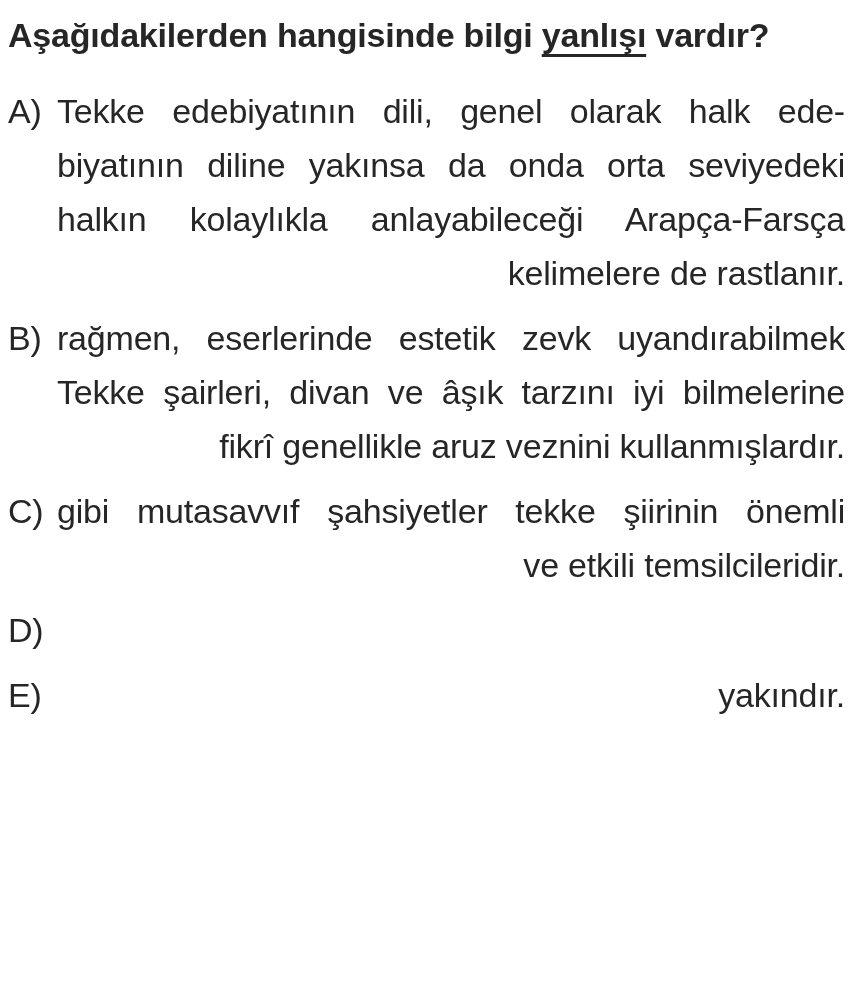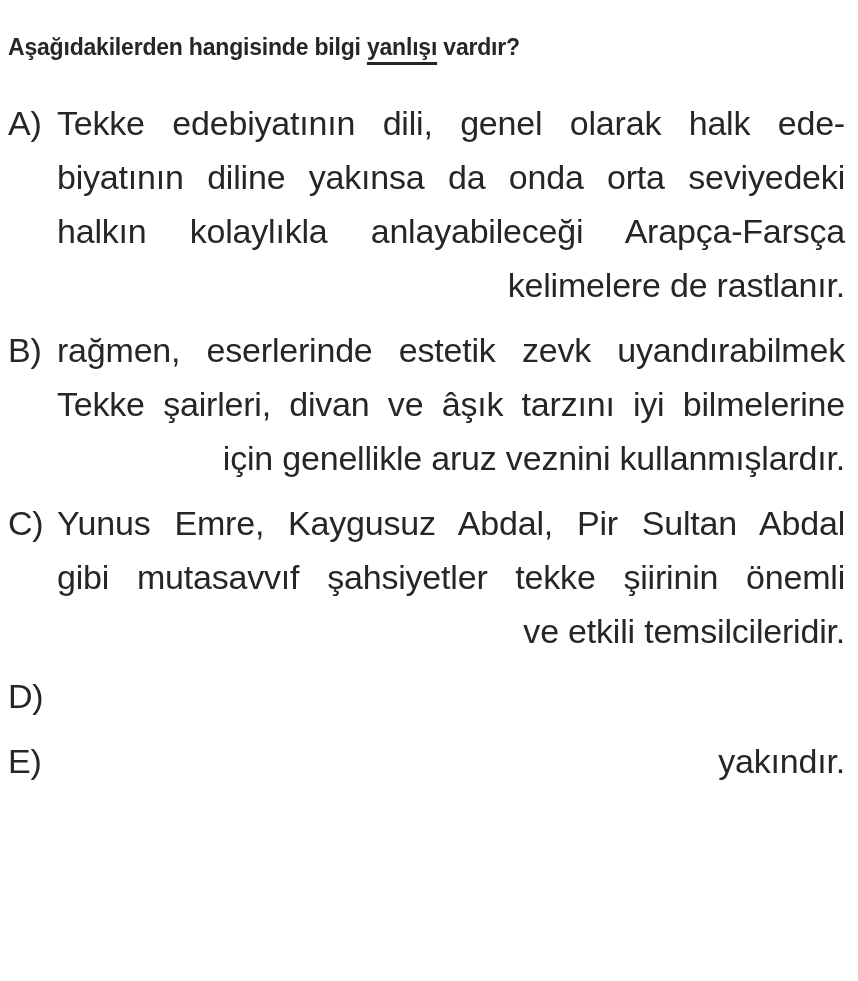--- a/index.html
+++ b/index.html
@@ -12,24 +12,24 @@
     height: 981px;
     overflow: hidden;
     font-family: "Liberation Sans", sans-serif;
     color: #262626;
     -webkit-font-smoothing: antialiased;
   }
   .page {
     padding: 12px 13px 0 8px;
   }
   .q-title {
-    font-size: 23px;
+    font-size: 34px;
     font-weight: bold;
     line-height: 46px;
-    margin: 12px 0 26px 0;
+    margin: 0 0 26px 0;
     letter-spacing: -0.2px;
     white-space: pre-wrap;
   }
   .q-title .u {
     text-decoration: underline;
     text-decoration-thickness: 3px;
     text-underline-offset: 7px;
   }
   .option {
     display: flex;
@@ -73,28 +73,27 @@
         <div class="line">halkın kolaylıkla anlayabileceği Arapça-Farsça</div>
         <div class="line last">kelimelere de rastlanır.</div>
       </div>
     </div>
 
     <div class="option">
       <div class="opt-letter">B)</div>
       <div class="opt-text">
         <div class="line">rağmen, eserlerinde estetik zevk uyandırabilmek</div>
         <div class="line">Tekke şairleri, divan ve âşık tarzını iyi bilmelerine</div>
-        <div class="line last">için genellikle aruz veznini kullanmışlardır.</div>
+        <div class="line last">fikrî genellikle aruz veznini kullanmışlardır.</div>
       </div>
     </div>
 
     <div class="option">
       <div class="opt-letter">C)</div>
       <div class="opt-text">
-        <div class="line">Yunus Emre, Kaygusuz Abdal, Pir Sultan Abdal</div>
         <div class="line">gibi mutasavvıf şahsiyetler tekke şiirinin önemli</div>
         <div class="line last">ve etkili temsilcileridir.</div>
       </div>
     </div>
 
     <div class="option">
       <div class="opt-letter">D)</div>
       <div class="opt-text">
       </div>
     </div>

